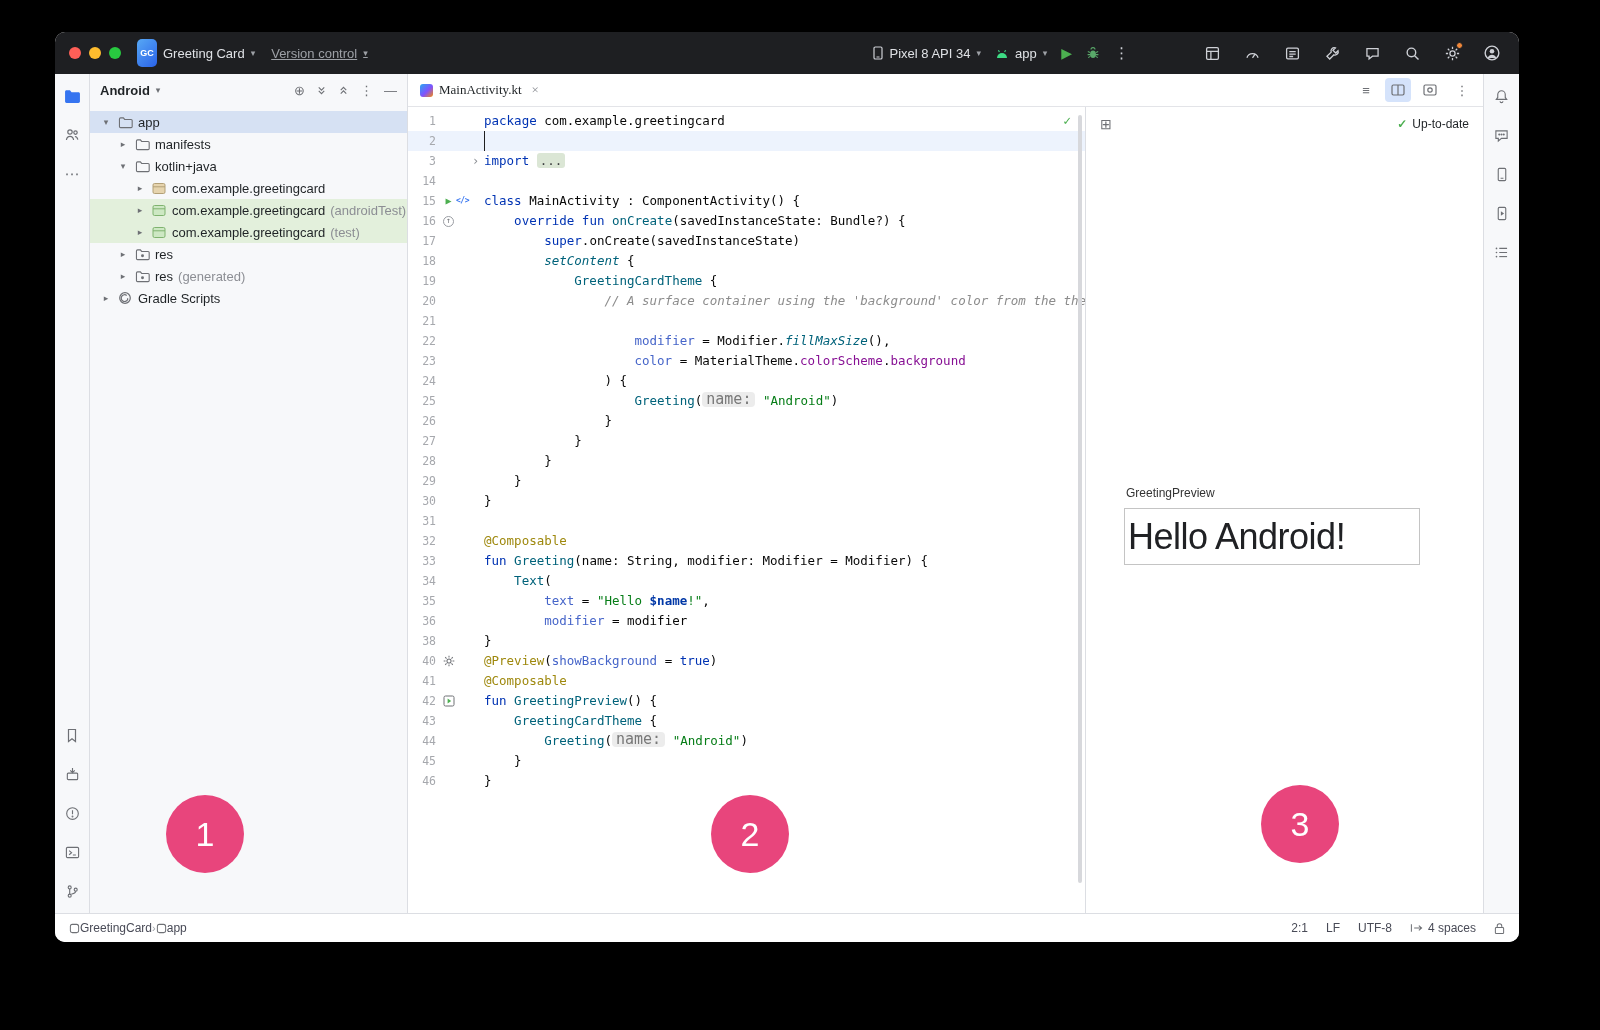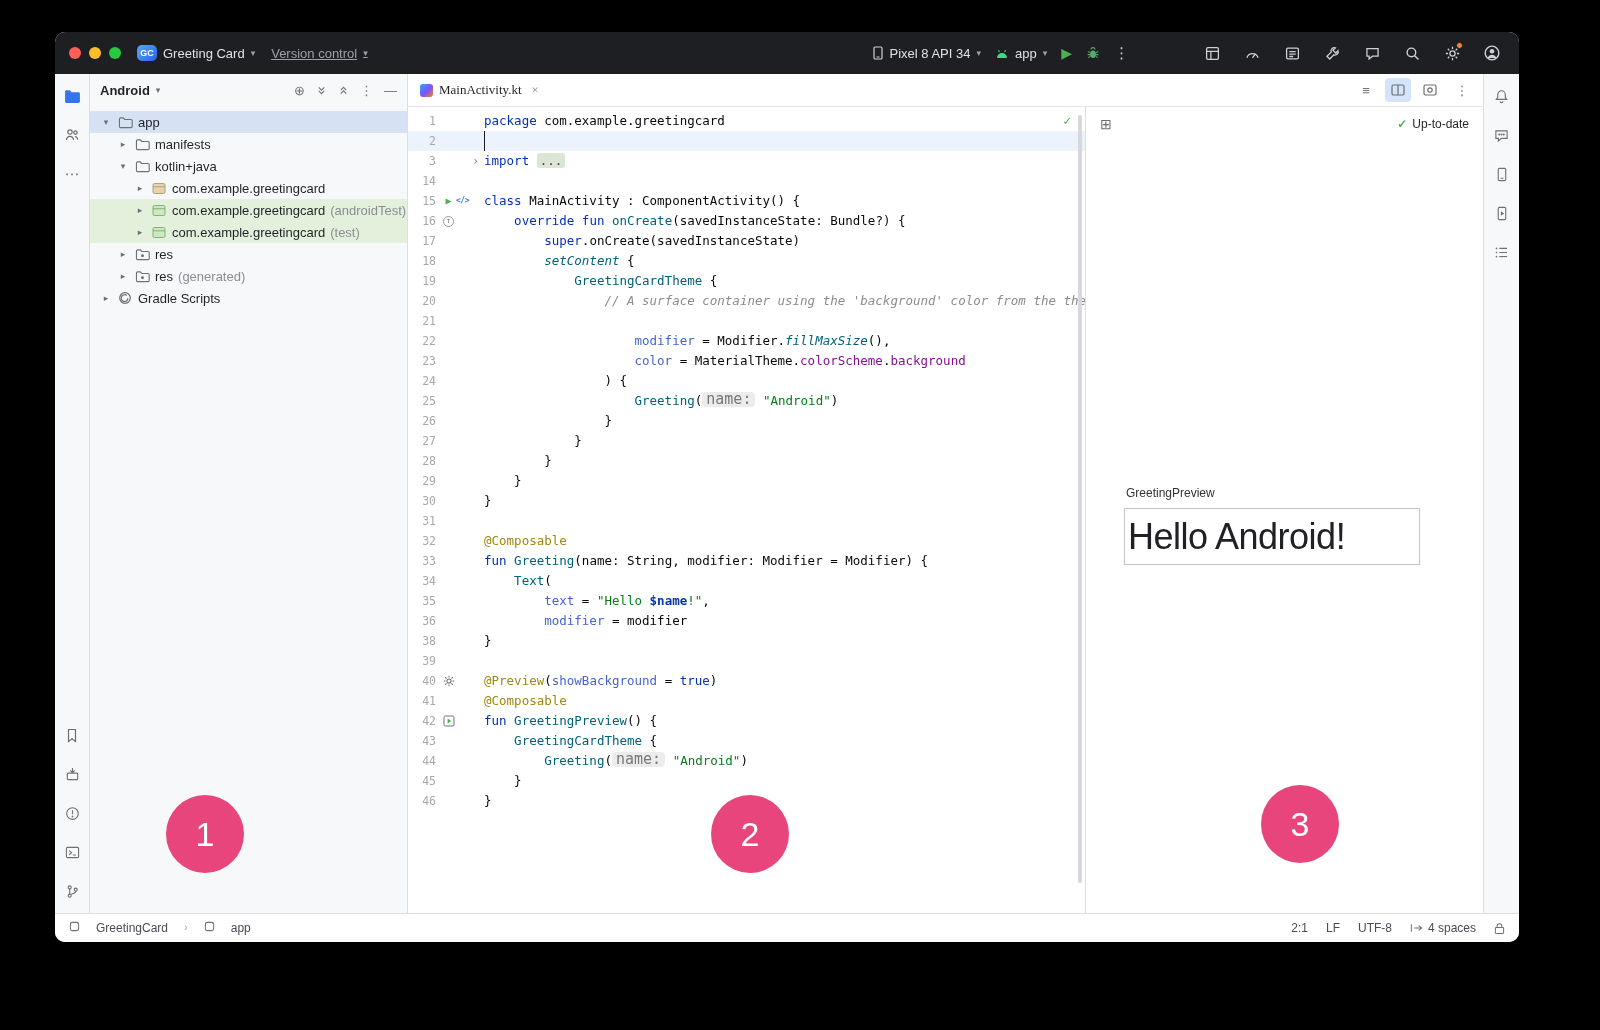--- a/index.html
+++ b/index.html
@@ -11,21 +11,21 @@
   .window { position:absolute; left:55px; top:32px; width:1464px; height:910px;
             border-radius:10px; overflow:hidden; background:#fff; display:flex; flex-direction:column;
             box-shadow:0 18px 50px rgba(0,0,0,.6); }
 
   
   .titlebar { flex:0 0 42px; background:#1e1f22; display:flex; align-items:center;
               padding:0 14px; color:#dfe1e5; font-size:13px; }
   .traffic { display:flex; gap:8px; margin-right:16px; }
   .traffic span { width:12px; height:12px; border-radius:50%; }
   .tl-close{background:#ff5f57;} .tl-min{background:#febc2e;} .tl-max{background:#28c840;}
-  .gc-badge { width:20px; height:16px; border-radius:5px; background:linear-gradient(135deg,#57a8f5,#2a62e8);
+  .gc-badge { width:20px; height:28px; border-radius:5px; background:linear-gradient(135deg,#57a8f5,#2a62e8);
               color:#fff; font-size:9px; font-weight:bold; display:flex; align-items:center; justify-content:center; }
   .tb-group { display:flex; align-items:center; gap:6px; }
   .chev-sm { color:#9da0a6; font-size:9px; line-height:1; }
   .tb-vc { color:#9da0a6; margin-left:16px;text-decoration:underline; }
   .tb-right { margin-left:auto; display:flex; align-items:center; gap:14px; }
   .run-glyph { color:#4caf50; font-size:14px; }
   .kebab { color:#ced0d6; font-size:15px; }
   .tb-ico { width:26px; height:26px; display:flex; align-items:center; justify-content:center;
             position:relative; border-radius:6px; }
   .badge-dot { position:absolute; top:2px; right:2px; width:7px; height:7px; border-radius:50%;
@@ -111,21 +111,21 @@
   .upd .ck { color:#4caf50; font-weight:bold; font-size:12px; }
   .pv-canvas { flex:1; position:relative; }
   .pv-label { position:absolute; left:40px; top:345px; font-size:12px; color:#333; }
   .pv-box { position:absolute; left:38px; top:367px; width:296px; height:57px; border:1px solid #c4c4c4;
             background:#fff; display:flex; align-items:center; padding:0 3px;
             font-size:36px; color:#202124; letter-spacing:-.5px; white-space:nowrap; overflow:hidden; }
 
   
   .statusbar { flex:0 0 29px; border-top:1px solid #dcdee3; background:#fff; display:flex;
                align-items:center; padding:0 14px; font-size:12px; color:#494b57; }
-  .sb-left { display:flex; align-items:flex-start; gap:16px; }
+  .sb-left { display:flex; align-items:center; gap:0; }
   .sb-sep { color:#9da0a6; font-size:11px; }
   .sb-right { margin-left:auto; display:flex; align-items:center; gap:18px; }
   .sb-item { display:flex; align-items:center; gap:5px; }
 
   
   .callout { position:absolute; width:78px; height:78px; border-radius:50%; color:#fff;
              display:flex; align-items:center; justify-content:center; font-size:34px; z-index:10; }
 
   svg { display:block; }
 </style>
@@ -572,25 +572,20 @@
                   <span class="ln">36</span>
                   <span class="gut"></span>
                   <span class="ct"><span class="tk-pl">        </span><span class="tk-arg">modifier</span><span class="tk-pl"> = modifier</span></span>
                 </div>
                 <div class="cl">
                   <span class="ln">38</span>
                   <span class="gut"></span>
                   <span class="ct"><span class="tk-pl">}</span></span>
                 </div>
                 <div class="cl">
-                  <span class="ln">39</span>
-                  <span class="gut"></span>
-                  <span class="ct"></span>
-                </div>
-                <div class="cl">
                   <span class="ln">40</span>
                   <span class="gut">
                     <span class="gi gi-gear">
                       <svg width="12" height="12" viewBox="0 0 14 14" fill="none" stroke="#6e7075" stroke-width="1.2">
                         <circle cx="7" cy="7" r="2.4"></circle>
                         <path d="M7 .8v2.1M7 11.1v2.1M.8 7h2.1M11.1 7h2.1M2.6 2.6l1.5 1.5M9.9 9.9l1.5 1.5M11.4 2.6L9.9 4.1M4.1 9.9l-1.5 1.5"></path>
                       </svg>
                     </span>
                   </span>
                   <span class="ct"><span class="tk-ann">@Preview</span><span class="tk-pl">(</span><span class="tk-arg">showBackground</span><span class="tk-pl"> = </span><span class="tk-kw">true</span><span class="tk-pl">)</span></span>

